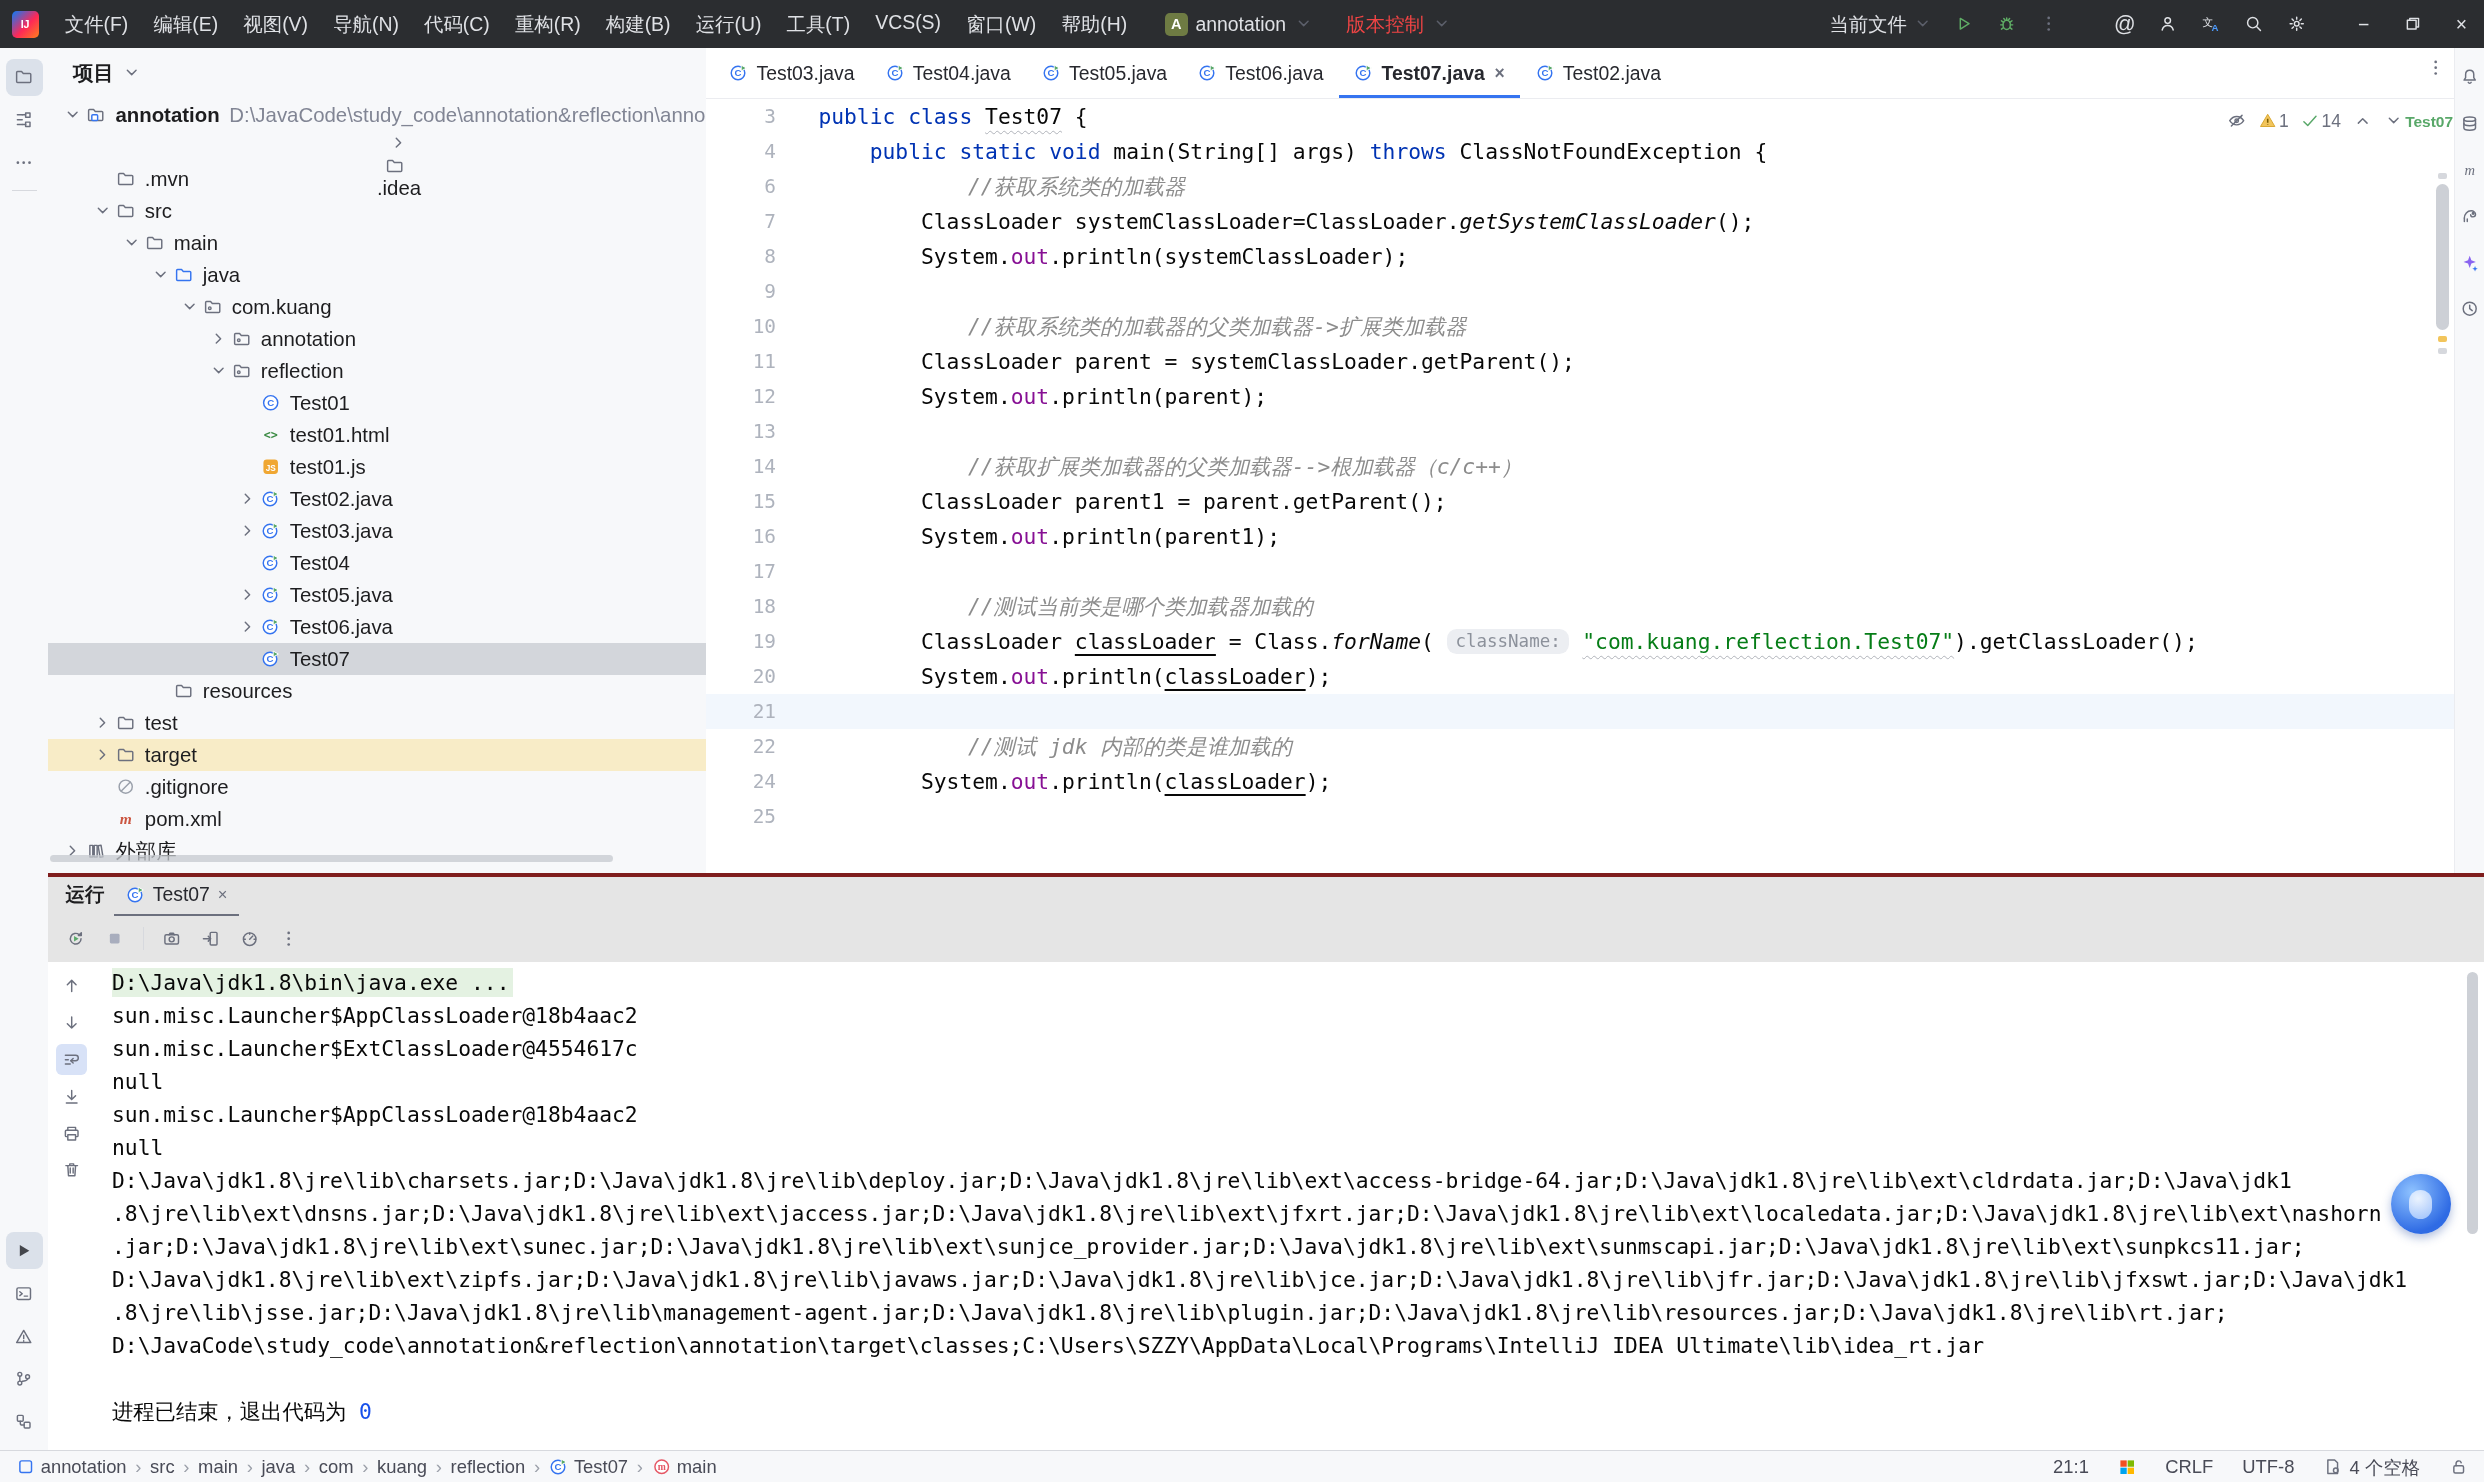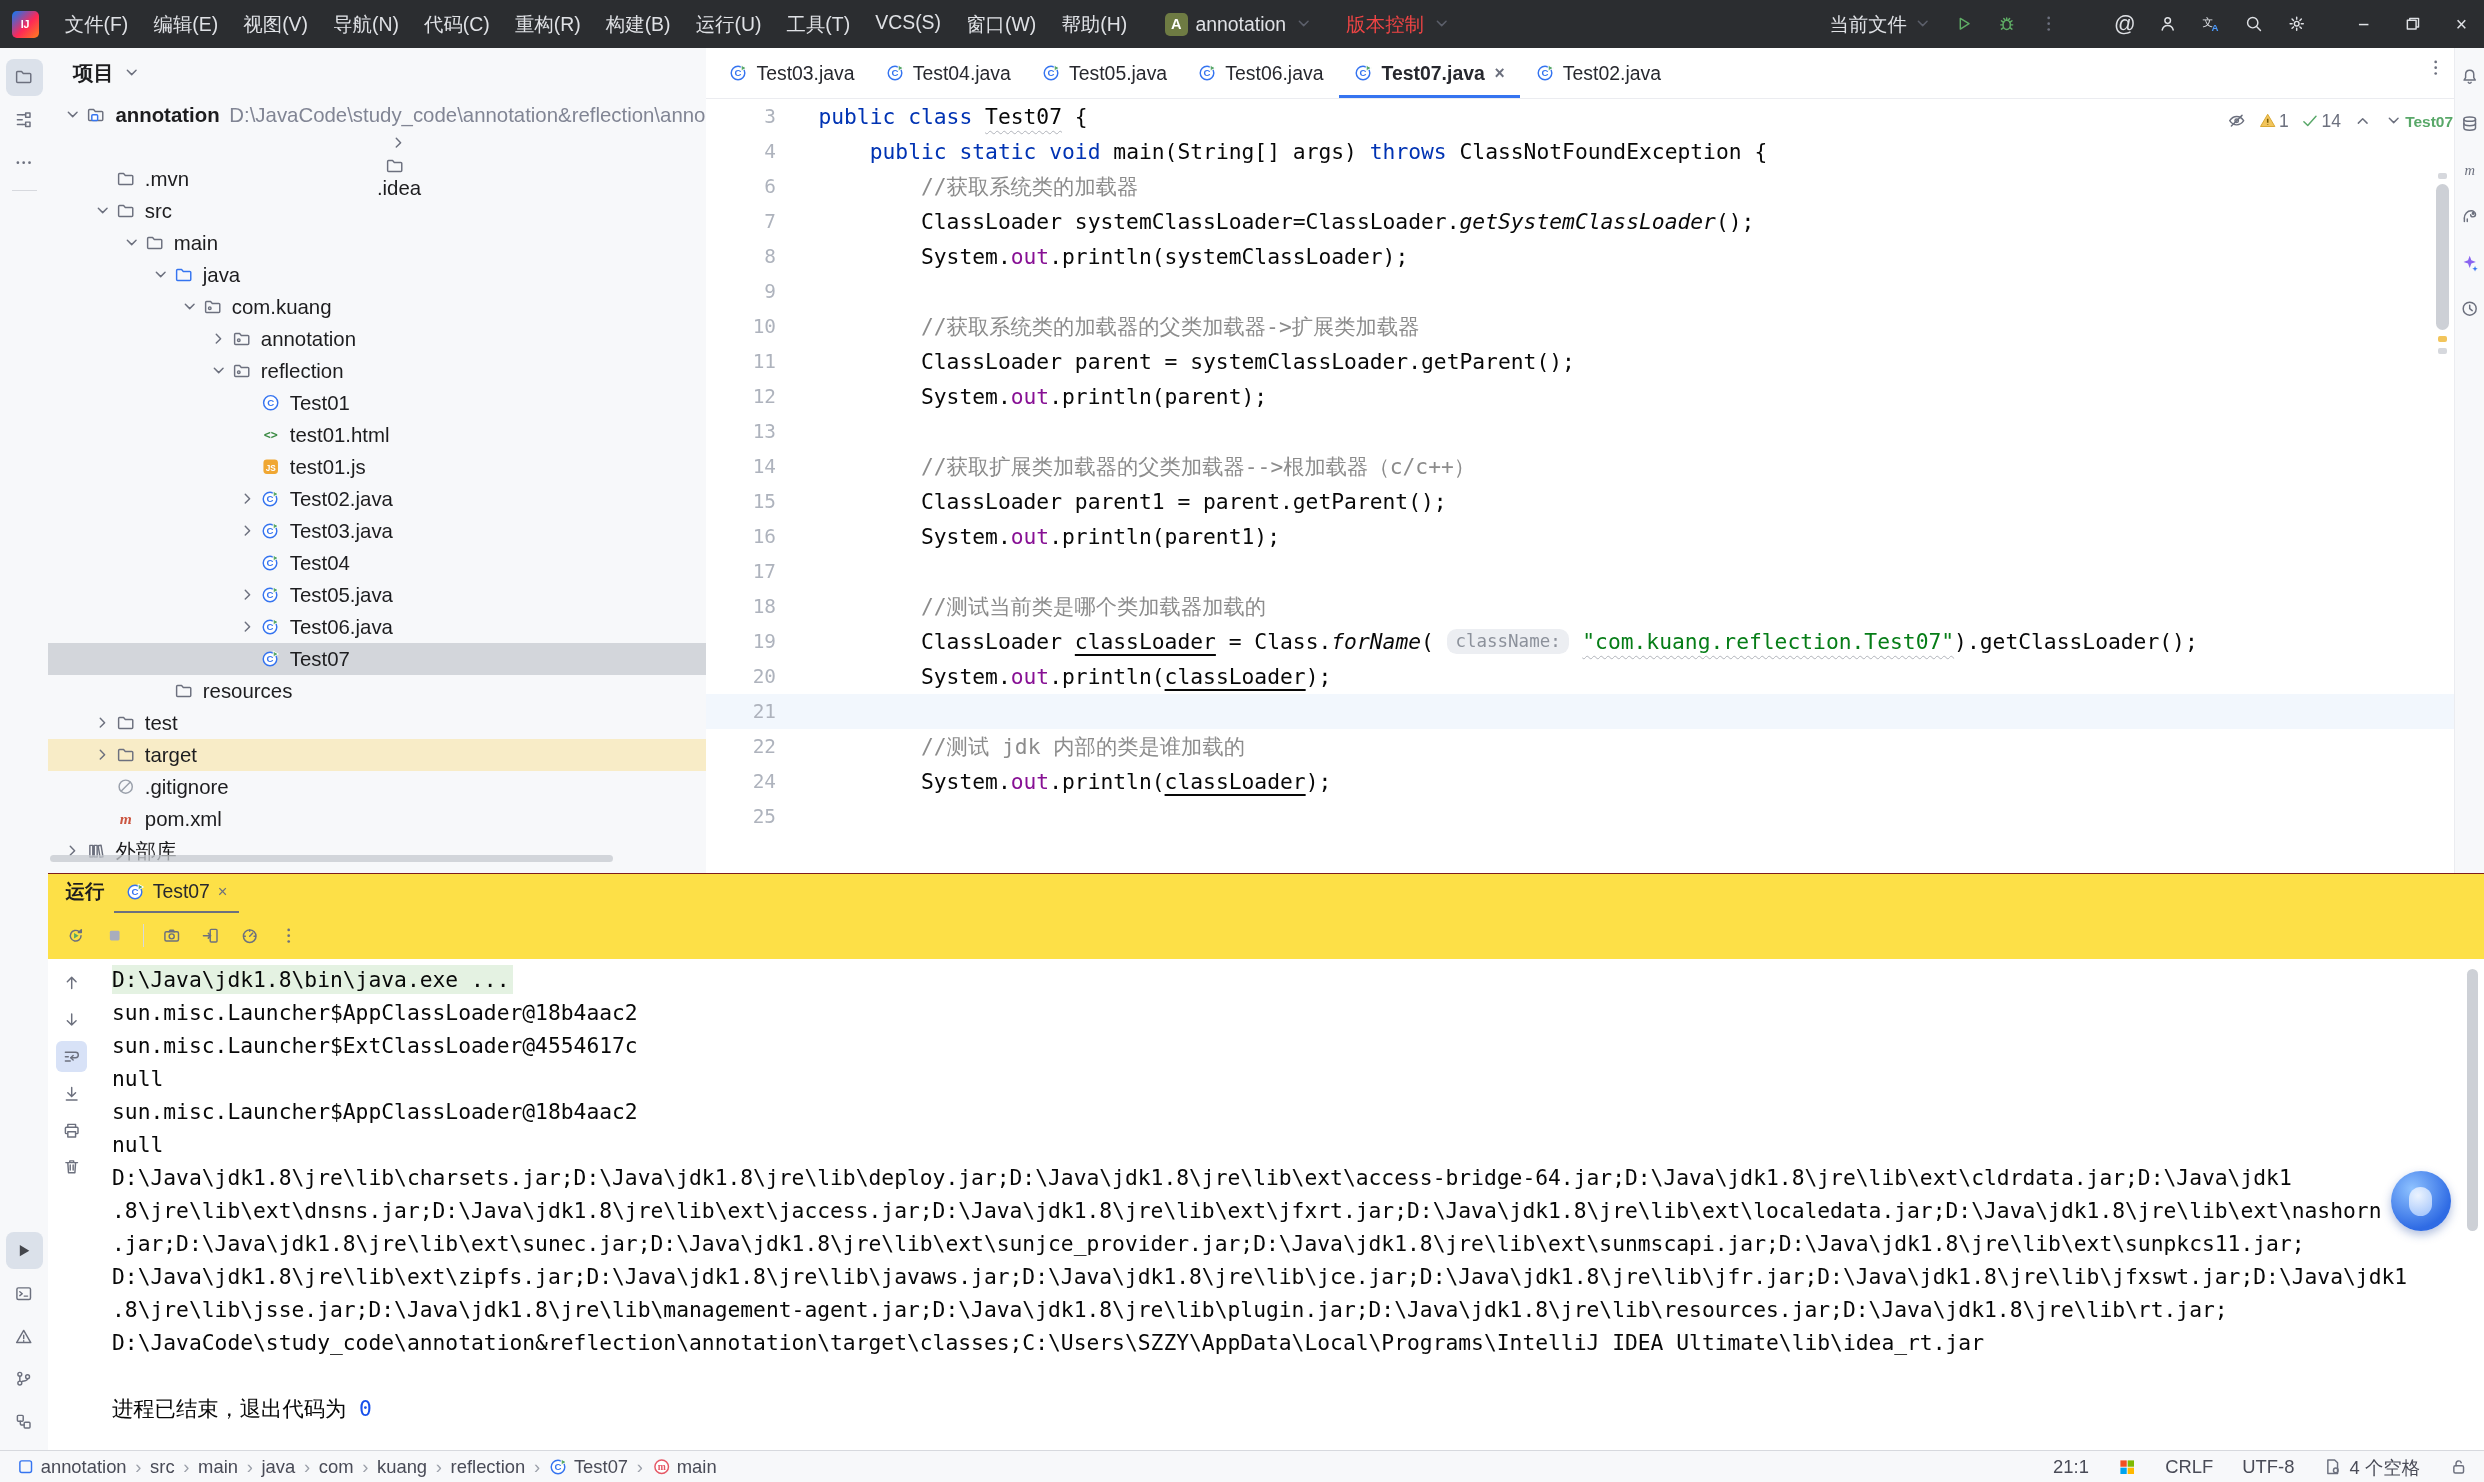--- a/index.html
+++ b/index.html
@@ -47,39 +47,39 @@
   .tab{display:flex;align-items:center;gap:7.8px;padding:0 15.5px;font-size:19.4px;color:#27282e;position:relative;}
   .tab.active{box-shadow:inset 0 -2.9px 0 #3574f0;font-weight:bold;}
   .tab .x{color:#6c707e;margin-left:1.9px;font-size:17.5px;}
   .tabbar-more{position:absolute;right:9.7px;top:9.7px;}
   .code-wrap{position:absolute;left:0;right:0;top:51px;bottom:0;overflow:hidden;}
   .crow{height:35px;display:flex;align-items:center;}
   .crow.caret{background:#f2f7fd;}
   .ln{width:70px;flex:none;text-align:right;padding-right:19.4px;font-family:"DejaVu Sans Mono","Liberation Mono",monospace;
       font-size:19.4px;color:#aeb3bd;}
   .ctext{font-family:"DejaVu Sans Mono","Liberation Mono",monospace;font-size:21.3px;white-space:pre;color:#080808;margin-left:23px;}
-  .ctext .k{color:#0033b3;} .ctext .c{color:#8c8c8c;} .ctext .s{color:#067d17;}
+  .ctext .k{color:#0033b3;} .ctext .c{color:#8c8c8c;font-style:italic;margin-left:47px;} .ctext .s{color:#067d17;}
   .ctext .f{color:#871094;} .ctext .i{font-style:italic;}
   .ctext .u{text-decoration:underline;text-underline-offset:4.9px;}
   .ctext .w{text-decoration:underline wavy #b0b3ba;text-decoration-thickness:1px;text-underline-offset:5.8px;}
   .ctext .h{display:inline-block;background:#eceef2;color:#8c919b;border-radius:9.7px;padding:1px 8.7px;
             font-size:17.5px;line-height:23px;vertical-align:1.9px;}
   .inspect{position:absolute;right:52px;top:11.6px;display:flex;align-items:center;gap:11.6px;font-size:17.5px;color:#6c707e;}
   .inspect .cnt{margin-left:1.9px;}
   .file-badge{position:absolute;right:1.9px;top:13.6px;color:#59a869;font-size:15.5px;font-weight:bold;}
   .vscroll{position:absolute;right:5.8px;top:68px;width:13.6px;}
   .vthumb{width:13.6px;height:146px;border-radius:6.8px;background:#cdd0d6;}
   .vmark{width:9.7px;height:5.8px;margin:5.8px 1.9px;border-radius:1.9px;background:#d6d8dd;}
   .vmark.y{background:#f2c55c;}
   
   .right-stripe{position:absolute;right:0;top:48px;width:29px;height:826px;background:#f7f8fa;border-left:1px solid #ebecf0;
                 display:flex;flex-direction:column;align-items:center;padding-top:5.8px;}
   .right-stripe .stripe-btn{width:25px;height:25px;margin:10.7px 0;}
   
-  .run-panel{position:absolute;left:48px;top:873px;right:0;bottom:32px;background:#fde047;border-top:1px solid #7f1d1d;}
+  .run-panel{position:absolute;left:48px;top:873px;right:0;bottom:32px;background:#e5e5e5;border-top:4px solid #7f1d1d;}
   .rp-header{height:39px;display:flex;align-items:flex-end;padding-left:17.5px;font-size:19.4px;}
   .rp-title{font-weight:bold;padding:0 9.7px 7.8px 0;}
   .rp-tab{display:flex;align-items:center;gap:7.8px;padding:0 11.6px 7.8px 11.6px;border-bottom:2.9px solid #6c707e;color:#27282e;}
   .rp-tab .x{color:#6c707e;font-size:16.5px;}
   .rp-toolbar{height:45px;display:flex;align-items:center;padding-left:11.6px;gap:5.8px;}
   .rt-btn{width:33px;height:33px;border-radius:5.8px;display:flex;align-items:center;justify-content:center;}
   .rt-sep{width:1px;height:23px;background:#d7d9de;margin:0 5.8px;}
   .rp-body{position:absolute;left:0;right:0;top:85px;bottom:0;background:#fff;}
   .con-gutter{position:absolute;left:0;top:5.8px;width:47px;display:flex;flex-direction:column;align-items:center;}
   .cg-btn{width:31px;height:31px;margin:2.9px 0;border-radius:5.8px;display:flex;align-items:center;justify-content:center;}

